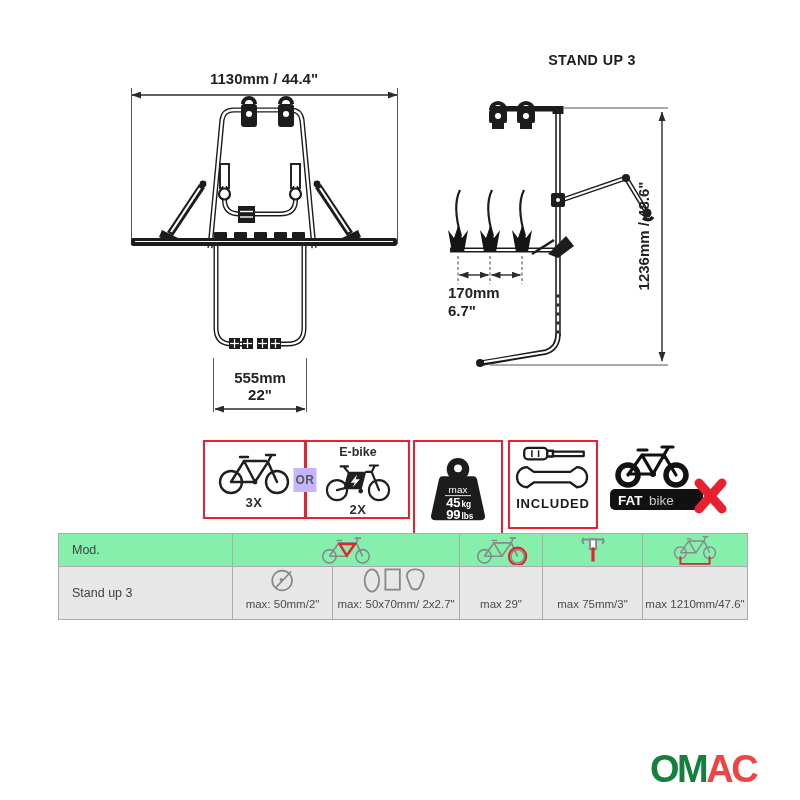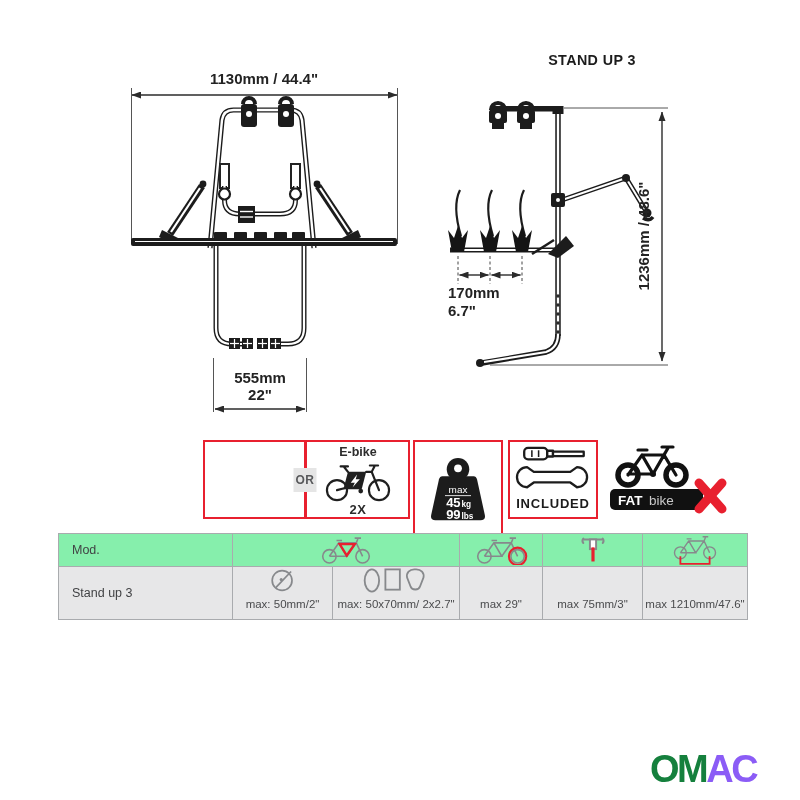--- a/index.html
+++ b/index.html
@@ -6,49 +6,49 @@
   body{width:800px;height:800px;background:#ffffff;font-family:"Liberation Sans",sans-serif;position:relative;overflow:hidden;}
   .stage{position:absolute;left:0;top:0;width:800px;height:800px;background:#fff;}
 
   svg{display:block;}
   .abs{position:absolute;}
 
   
   .rbox{position:absolute;background:#fff;border:2.5px solid #e8202f;box-sizing:border-box;}
   .bikes-box{left:203px;top:440px;width:207px;height:79px;}
   .bikes-divider{position:absolute;left:99px;top:0;bottom:0;width:2.5px;background:#e8202f;}
-  .or-label{position:absolute;left:100px;top:50%;transform:translate(-50%,-50%);background:#e5e5e5;padding:5px 2px;font-size:12px;color:#58595b;font-weight:bold;letter-spacing:.5px;}
+  .or-label{position:absolute;left:100px;top:50%;transform:translate(-50%,-50%);background:#c4b5fd;padding:5px 2px;font-size:12px;color:#58595b;font-weight:bold;letter-spacing:.5px;}
   .bike-cell{position:absolute;top:0;bottom:0;display:flex;flex-direction:column;align-items:center;}
   .bike-cell.c1{left:0;width:98px;justify-content:center;}
   .bike-cell.c2{left:102px;width:102px;justify-content:space-between;padding-top:3px;}
   .cnt-label{font-size:13px;color:#2d2d2d;font-weight:bold;letter-spacing:.5px;}
   .ebike-title{font-size:12.5px;color:#2d2d2d;font-weight:bold;margin-bottom:1px;}
   .weight-box{left:413px;top:440px;width:90px;height:100px;display:flex;align-items:center;justify-content:center;}
-  .tools-box{left:508px;top:440px;width:90px;height:79px;display:flex;flex-direction:column;align-items:center;justify-content:flex-start;padding-top:3px;}
+  .tools-box{left:508px;top:440px;width:90px;height:89px;display:flex;flex-direction:column;align-items:center;justify-content:flex-start;padding-top:3px;}
   .included-label{font-size:13px;color:#1c1c1c;letter-spacing:.8px;margin-top:3px;font-weight:bold;}
   .fatbike-wrap{position:absolute;left:604px;top:443px;width:140px;height:78px;}
 
   
   .tbl{position:absolute;left:58px;top:533px;width:690px;border:1px solid #a9abae;box-sizing:border-box;background:#86efac;}
   .tbl-header{display:grid;grid-template-columns:174px 227px 83px 100px 1fr;height:32px;border-bottom:1px solid #a9abae;}
   .tbl-body{display:grid;grid-template-columns:174px 100px 127px 83px 100px 1fr;height:52px;background:#e7e7e8;}
   .hcell,.bcell{box-sizing:border-box;display:flex;align-items:center;justify-content:center;overflow:hidden;}
   .hcell{border-right:1px solid #a9abae;}
   .hcell:last-child{border-right:none;}
   .bcell{border-right:1px solid #a9abae;flex-direction:column;justify-content:flex-end;padding-bottom:9px;}
   .bcell:last-child{border-right:none;}
   .mod-cell{justify-content:flex-start;padding-left:13px;font-size:12.5px;color:#414244;}
   .model-cell{flex-direction:row;justify-content:flex-start;align-items:center;padding:0 0 0 13px;font-size:12.5px;color:#414244;}
   .val-label{font-size:11.5px;color:#4a4b4d;white-space:nowrap;}
   .bcell .icon-slot{margin-bottom:4px;}
 
   
   .logo{position:absolute;left:650px;top:750px;font-size:38px;font-weight:bold;letter-spacing:-2.5px;line-height:1;transform:scaleY(1.02);}
   .logo .p1{color:#15803d;}
-  .logo .p2{color:#8b5cf6;}
+  .logo .p2{color:#ef4444;}
 </style>
 </head>
 <body>
 
 <div class="stage">
 
   <svg class="abs" style="left:110px;top:68px" width="300" height="350" viewBox="0 0 300 350">
     <defs>
       <marker id="ah1E" markerUnits="userSpaceOnUse" markerWidth="11" markerHeight="8" refX="9" refY="3.5" orient="auto">
           <path d="M0,0 L9.5,3.5 L0,7 Z" fill="#2b2b2b"></path>
@@ -211,20 +211,31 @@
     <text x="8" y="250" font-size="15" font-weight="bold" fill="#232323">170mm</text>
     <text x="8" y="268" font-size="15" font-weight="bold" fill="#232323">6.7"</text>
 
     <line x1="124" y1="60" x2="228" y2="60" stroke="#555" stroke-width="1"></line>
     <line x1="50" y1="317" x2="228" y2="317" stroke="#555" stroke-width="1"></line>
     <line x1="222" y1="64" x2="222" y2="313" stroke="#2b2b2b" stroke-width="1.4" marker-start="url(#ah2S)" marker-end="url(#ah2E)"></line>
     <text x="204" y="193" text-anchor="middle" font-size="15" font-weight="bold" fill="#232323" transform="rotate(-90 204,188)">1236mm / 48.6"</text>
   </svg>
 
   <div class="rbox bikes-box">
+    <div class="bike-cell c1">
+      <svg width="74" height="46" viewBox="0 0 74 46">
+        <g fill="none" stroke="#1f1f1f" stroke-width="2.4" stroke-linecap="round">
+          <circle cx="14" cy="33" r="11"></circle>
+            <circle cx="60" cy="33" r="11"></circle>
+          <path d="M14,33 L27,12 H49 M23,8 H31 M27,12 L38,33 H14 M38,33 L51,13 L60,33 M51,13 L54,7 M49,6 H58"></path>
+        </g>
+        <circle cx="38" cy="33" r="2.4" fill="#1f1f1f"></circle>
+      </svg>
+      <div class="cnt-label">3X</div>
+    </div>
     <div class="bikes-divider"></div>
     <span class="or-label">OR</span>
     <div class="bike-cell c2">
       <div class="ebike-title">E-bike</div>
       <svg width="74" height="46" viewBox="0 0 74 46">
         <g fill="none" stroke="#1f1f1f" stroke-width="2.4" stroke-linecap="round">
           <circle cx="14" cy="33" r="11"></circle>
             <circle cx="60" cy="33" r="11"></circle>
           <path d="M14,33 L22,31 M46,13 L52,13 L60,33 M52,13 L55,7 M50,6 H59 M26,13 L22,8 M18,7 H26"></path>
         </g>

